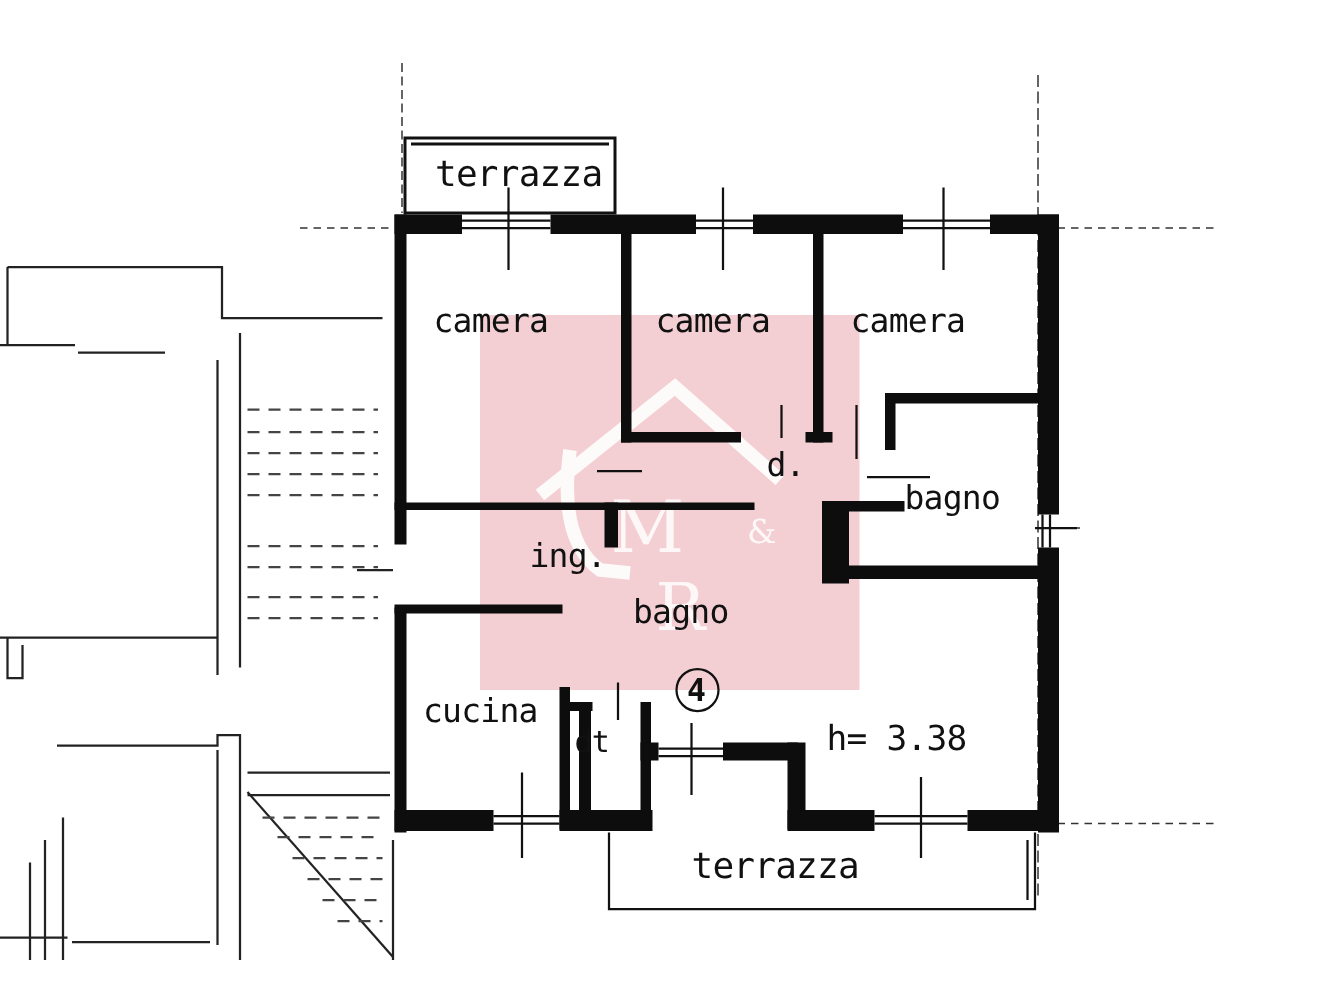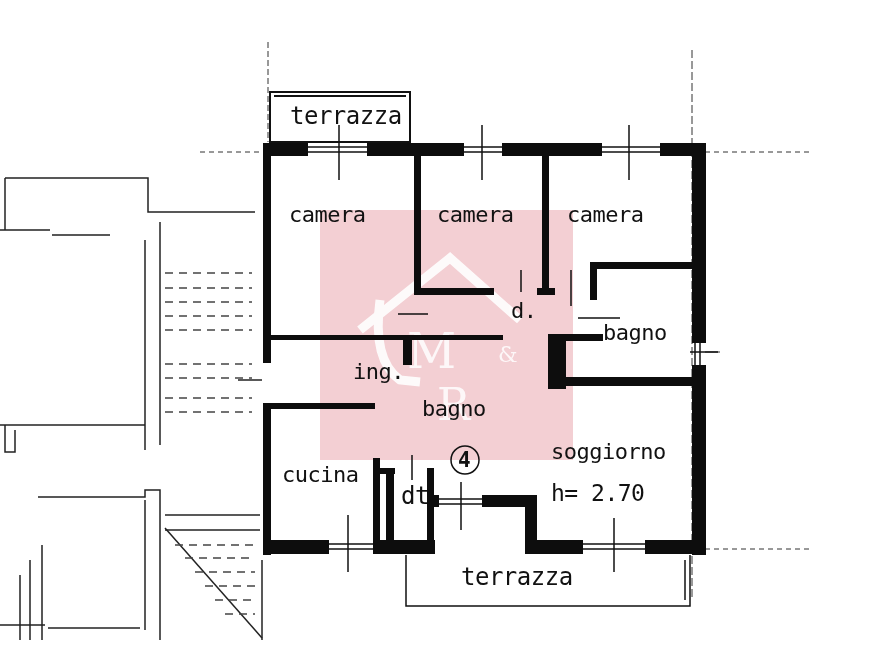--- a/index.html
+++ b/index.html
@@ -158,20 +158,19 @@
   </svg>
 
   <div class="lbl" style="left:290px;top:104px;font-size:24px;">terrazza</div>
   <div class="lbl" style="left:289px;top:204px;">camera</div>
   <div class="lbl" style="left:437px;top:204px;">camera</div>
   <div class="lbl" style="left:567px;top:204px;">camera</div>
   <div class="lbl" style="left:511px;top:300px;">d.</div>
   <div class="lbl" style="left:603px;top:322px;">bagno</div>
   <div class="lbl" style="left:307px;top:361px;margin-left:46px;">ing.</div>
   <div class="lbl" style="left:422px;top:398px;">bagno</div>
-  <div class="lbl" style="left:551px;top:441px;">soggiorno</div>
-  <div class="lbl" style="left:551px;top:482px;font-size:23px;">h= 2.70</div>
+  <div class="lbl" style="left:551px;top:482px;font-size:23px;">h= 3.38</div>
   <div class="lbl" style="left:282px;top:464px;text-align:right;">cucina</div>
-  <div class="lbl" style="left:401px;top:484px;font-size:24px;text-align:right;">dt</div>
+  <div class="lbl" style="left:383px;top:484px;font-size:20px;text-align:right;">dt</div>
   <div class="lbl" style="left:461px;top:565px;font-size:24px;">terrazza</div>
   <div class="lbl" style="left:458px;top:450px;font-size:21px;font-weight:bold;">4</div>
 
 </div>
 
 </body></html>

